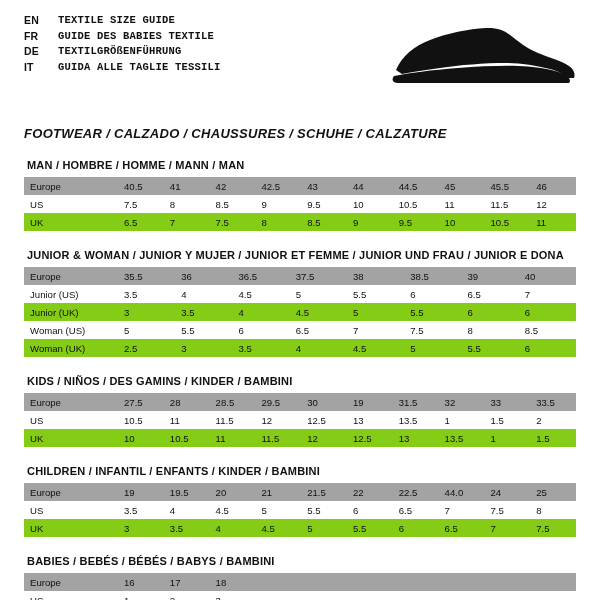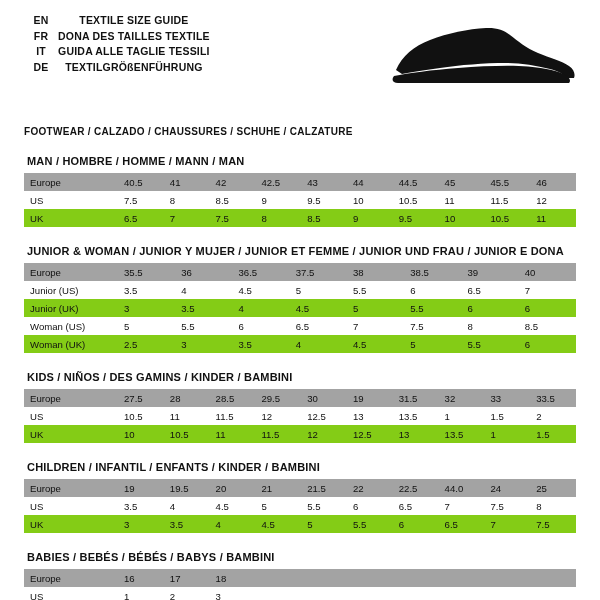--- a/index.html
+++ b/index.html
@@ -32,46 +32,47 @@
   }
   .lang-table {
     border-collapse: collapse;
     font-size: 10.5px;
     letter-spacing: 0.2px;
   }
   .lang-table td {
     padding: 0 0 2.5px 0;
     vertical-align: top;
     line-height: 13px;
-    text-align: center;
   }
   .lang-code {
     width: 34px;
     font-weight: bold;
     color: #111;
   }
   .lang-title {
     font-weight: bold;
     color: #111;
     white-space: nowrap;
+    font-family: Liberation Mono, monospace;
   }
   .shoe-wrap {
     position: absolute;
     right: 22px;
     top: 22px;
     width: 190px;
     height: 72px;
   }
   .shoe-wrap svg { display: block; }
 
   .section-title {
     padding: 16px 8px 0 24px;
-    font-size: 10px;
+    font-size: 13px;
     font-weight: bold;
     letter-spacing: 0.3px;
+    font-style: italic;
   }
 
   
   .block {
     padding: 0 24px;
     margin-top: 18px;
   }
   .block-title {
     font-size: 11px;
     font-weight: bold;
@@ -111,29 +112,29 @@
 
   <div class="header">
     <table class="lang-table">
       <tbody>
         <tr>
           <td class="lang-code">EN</td>
           <td class="lang-title">TEXTILE SIZE GUIDE</td>
         </tr>
         <tr>
           <td class="lang-code">FR</td>
-          <td class="lang-title">DONA DES TAILLES TEXTILE</td>
+          <td class="lang-title">GUIDE DES BABIES TEXTILE</td>
+        </tr>
+        <tr>
+          <td class="lang-code">DE</td>
+          <td class="lang-title">TEXTILGRÖßENFÜHRUNG</td>
         </tr>
         <tr>
           <td class="lang-code">IT</td>
           <td class="lang-title">GUIDA ALLE TAGLIE TESSILI</td>
-        </tr>
-        <tr>
-          <td class="lang-code">DE</td>
-          <td class="lang-title">TEXTILGRÖßENFÜHRUNG</td>
         </tr>
       </tbody>
     </table>
 
     <div class="shoe-wrap">
       <svg width="190" height="72" viewBox="0 0 190 72" xmlns="http://www.w3.org/2000/svg">
         <path fill="#111111" d="M8 48 C14 34 26 24 42 18 C60 11 80 7 98 6 C108 5.5 116 8 122 13 C130 19 138 26 150 31 C162 36 174 39 181 44 C186 47.5 187.5 52 186 56 L178 56 C176 52 170 49 162 47 C148 43.5 132 41 118 41 C96 41 72 43 52 46 C38 48 24 50 14 52 Z"></path>
         <path fill="#111111" d="M6 54 C20 51 44 48 70 46 C96 44 122 43 140 44.5 C158 46 172 49.5 178 53.5 C182 56 183 59 181 61 L10 61 C5 61 3 58 6 54 Z"></path>
         <path fill="#ffffff" d="M96 17 C104 20 110 25 116 30 C110 31 104 32 99 33 C96 28 95 22 96 17 Z" opacity="0.0"></path>
       </svg>

